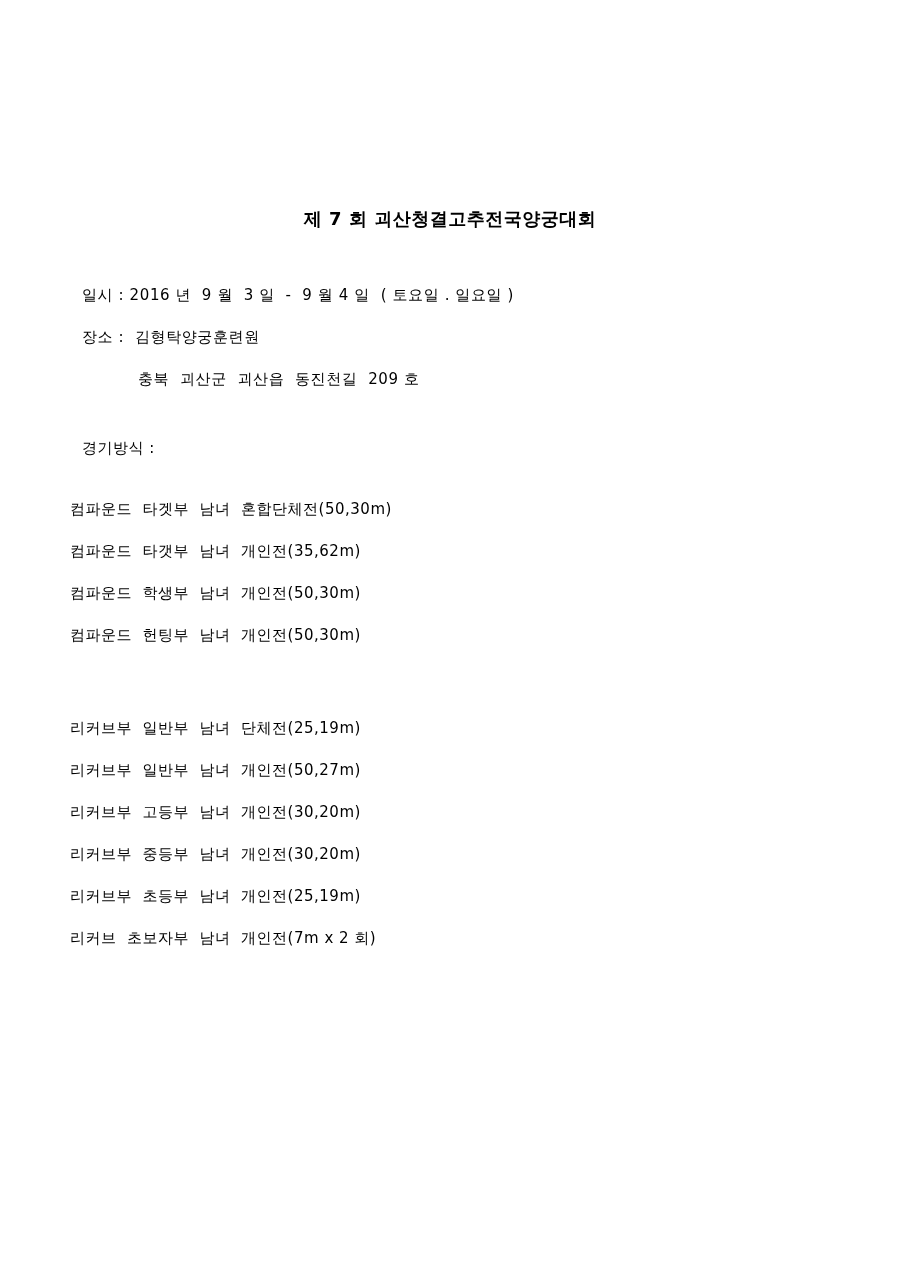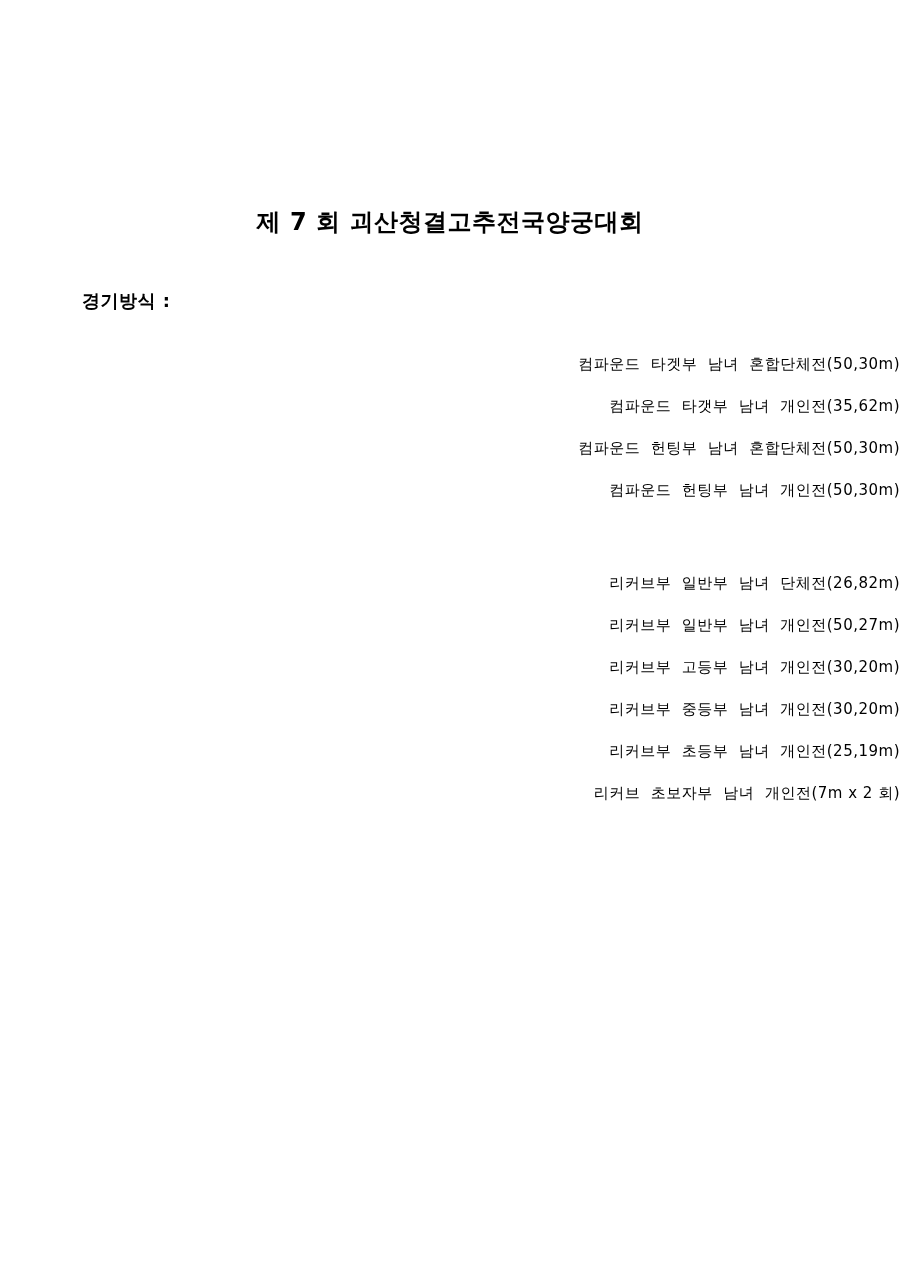--- a/index.html
+++ b/index.html
@@ -17,21 +17,21 @@
   }
   .page {
     width: 900px;
     height: 1273px;
     box-sizing: border-box;
     padding: 0;
     position: relative;
   }
   .doc-title {
     text-align: center;
-    font-size: 24px;
+    font-size: 18px;
     font-weight: bold;
     letter-spacing: 0.5px;
     margin-top: 208px;
     margin-bottom: 0;
     line-height: 1.2;
   }
   .info-block {
     margin-top: 58px;
     padding-left: 82px;
   }
@@ -41,59 +41,63 @@
     margin-bottom: 27px;
     letter-spacing: 0.6px;
     white-space: pre;
   }
   .info-line.indent {
     padding-left: 56px;
   }
   .section-heading {
     margin-top: 52px;
     padding-left: 82px;
-    font-size: 18px;
-    font-weight: bold;
+    font-size: 15px;
+    font-weight: normal;
     letter-spacing: 0.5px;
   }
   .event-group {
     margin-top: 44px;
     padding-left: 70px;
-    text-align: right;
   }
   .event-group.second {
     margin-top: 78px;
   }
   .event-line {
     font-size: 15px;
     line-height: 1.0;
     margin-bottom: 27px;
     letter-spacing: 0.5px;
     white-space: pre;
   }
 </style>
 </head>
 <body>
 
 <div class="page">
 
   <h1 class="doc-title">제 7 회 괴산청결고추전국양궁대회</h1>
 
+  <div class="info-block">
+    <div class="info-line">일시 : 2016 년  9 월  3 일  -  9 월 4 일  ( 토요일 . 일요일 )</div>
+    <div class="info-line">장소 :  김형탁양궁훈련원</div>
+    <div class="info-line indent">충북  괴산군  괴산읍  동진천길  209 호</div>
+  </div>
 
   <div class="section-heading">경기방식 :</div>
 
   <div class="event-group">
     <div class="event-line">컴파운드  타겟부  남녀  혼합단체전(50,30m)</div>
     <div class="event-line">컴파운드  타갯부  남녀  개인전(35,62m)</div>
-    <div class="event-line">컴파운드  헌팅부  남녀  혼합단체전(50,30m)</div>
+    <div class="event-line">컴파운드  학생부  남녀  개인전(50,30m)</div>
     <div class="event-line">컴파운드  헌팅부  남녀  개인전(50,30m)</div>
   </div>
 
   <div class="event-group second">
-    <div class="event-line">리커브부  일반부  남녀  단체전(26,82m)</div>
+    <div class="event-line">리커브부  일반부  남녀  단체전(25,19m)</div>
     <div class="event-line">리커브부  일반부  남녀  개인전(50,27m)</div>
     <div class="event-line">리커브부  고등부  남녀  개인전(30,20m)</div>
     <div class="event-line">리커브부  중등부  남녀  개인전(30,20m)</div>
     <div class="event-line">리커브부  초등부  남녀  개인전(25,19m)</div>
     <div class="event-line">리커브  초보자부  남녀  개인전(7m x 2 회)</div>
   </div>
 
 </div>
 
 </body></html>

